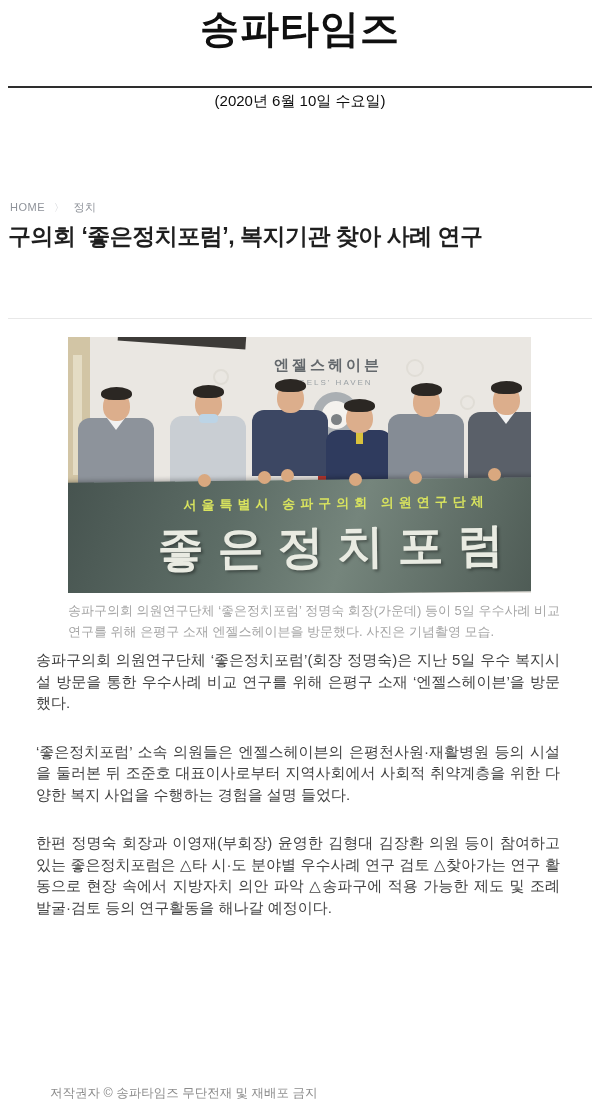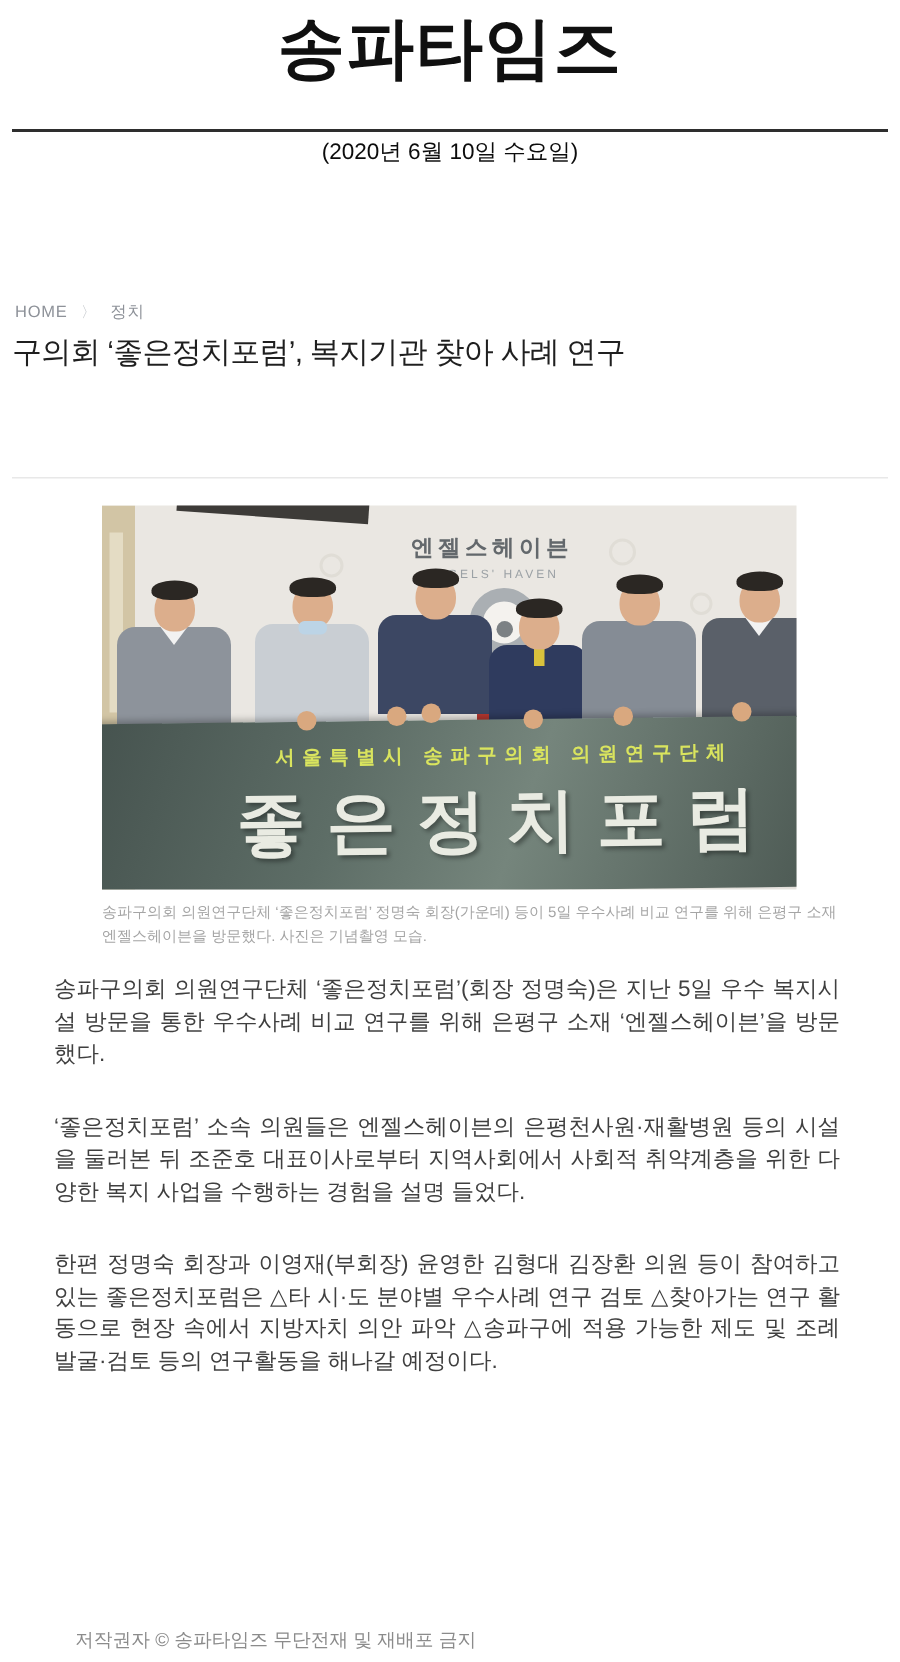--- a/index.html
+++ b/index.html
@@ -2,30 +2,30 @@
 <html><head>
 <meta charset="utf-8">
 <style>
   * { box-sizing: border-box; }
   html,body { margin:0; padding:0; background:#fff; }
   body { font-family:"Liberation Sans","DejaVu Sans",sans-serif; }
   .page { position:relative; width:600px; height:1108px; background:#ffffff; overflow:hidden; }
 
   
   .logo { position:absolute; top:2px; left:0; right:0; margin:0; text-align:center;
-          font-size:45px; font-weight:800; letter-spacing:1px; color:#101010; }
+          font-size:39px; font-weight:800; letter-spacing:1px; color:#101010; }
   .masthead-rule { position:absolute; top:86px; left:8px; right:8px; border-top:2px solid #2e2e2e; }
   .issue-date { position:absolute; top:92px; left:0; right:0; text-align:center;
                 font-size:15px; color:#0c0c0c; }
 
   
   .breadcrumb { position:absolute; top:200px; left:10px; font-size:11px; color:#8e9299; letter-spacing:.5px; }
   .breadcrumb .sep { color:#c3c6cb; margin:0 9px; font-size:10px; }
   .title { position:absolute; top:221px; left:8px; right:8px; margin:0;
-           font-size:20px; font-weight:400; color:#1f1f1f; letter-spacing:-.5px; }
+           font-size:23px; font-weight:700; color:#1f1f1f; letter-spacing:-.5px; }
   .divider { position:absolute; top:318px; left:8px; right:8px; border-top:1px solid #e8e8e8; }
 
   
   .photo { position:absolute; top:337px; left:68px; width:463px; height:256px; margin:0;
            background:#eae7e2; overflow:hidden; }
   .wall-strip { position:absolute; left:0; top:0; width:22px; height:100%; background:#d2c5a5; }
   .wall-strip::after { content:""; position:absolute; left:5px; top:18px; width:9px; height:120px; background:#e4dcc4; }
   .beam { position:absolute; left:50px; top:-7px; width:128px; height:15px; background:#3d3b38; transform:rotate(4deg); }
   .wall-ko { position:absolute; left:145px; top:19px; width:230px; text-align:center;
              font-size:15px; font-weight:700; color:#63686c; letter-spacing:3px; }
@@ -74,21 +74,21 @@
                   display:flex; align-items:center; justify-content:center;
                   font-size:12px; font-weight:700; color:#d8c87c; }
   .banner-l1 { position:absolute; top:15px; left:86px; right:12px; text-align:center;
                font-size:13px; font-weight:700; color:#d9e45e; letter-spacing:5px; white-space:nowrap; }
   .banner-l2 { position:absolute; top:37px; left:76px; right:0; text-align:center;
                font-size:46px; font-weight:700; color:#e9ebe2; letter-spacing:14px; white-space:nowrap;
                text-shadow:2px 2px 3px rgba(0,0,0,.35); }
 
   
   .caption { position:absolute; top:601px; left:68px; width:500px; margin:0;
-             font-size:10px; line-height:1.6; color:#a5a5a5; }
+             font-size:13px; line-height:1.6; color:#a5a5a5; }
   .body { position:absolute; top:649px; left:36px; width:524px;
           font-size:15px; line-height:21.5px; color:#3f3f3f;
           text-align:justify; word-break:break-all; }
   .body p { margin:0 0 27px 0; }
   .copyright { position:absolute; top:1072px; left:37px; margin:13px; font-size:12.5px; color:#8b8b8b; }
 </style>
 </head>
 <body>
 
 <div class="page">

